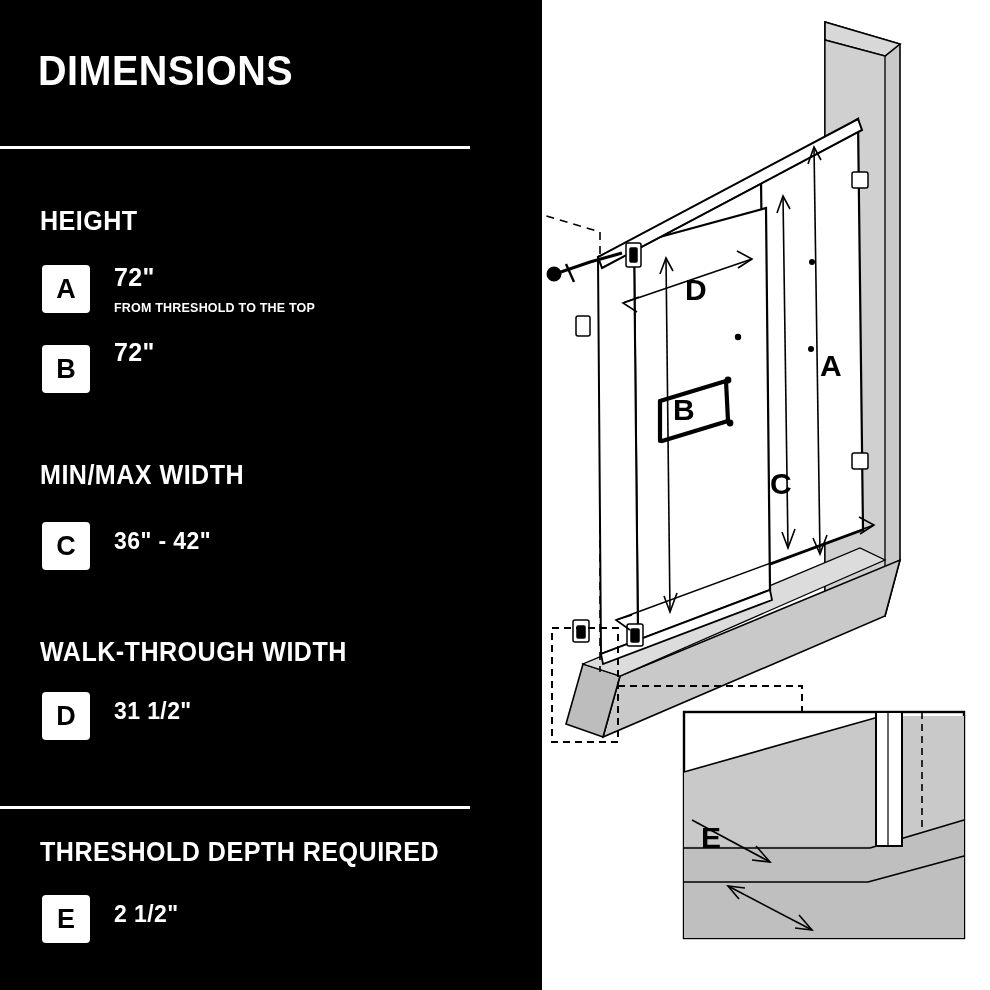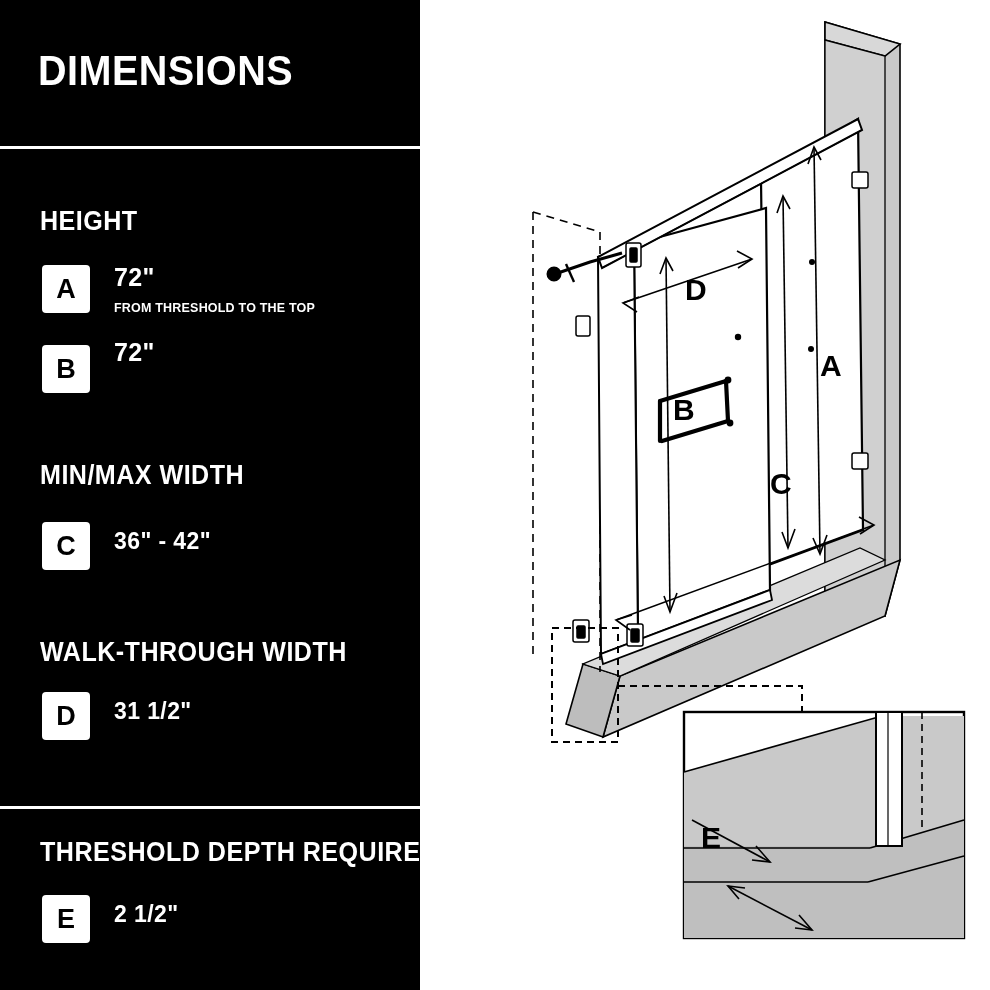--- a/index.html
+++ b/index.html
@@ -18,21 +18,21 @@
     width: 990px;
     height: 990px;
     background: #ffffff;
   }
 
   
   #spec-panel {
     position: absolute;
     left: 0;
     top: 0;
-    width: 420px;
+    width: 542px;
     height: 990px;
     background: #000000;
     color: #ffffff;
     box-sizing: border-box;
   }
 
   #panel-title {
     position: absolute;
     left: 38px;
     top: 46px;

